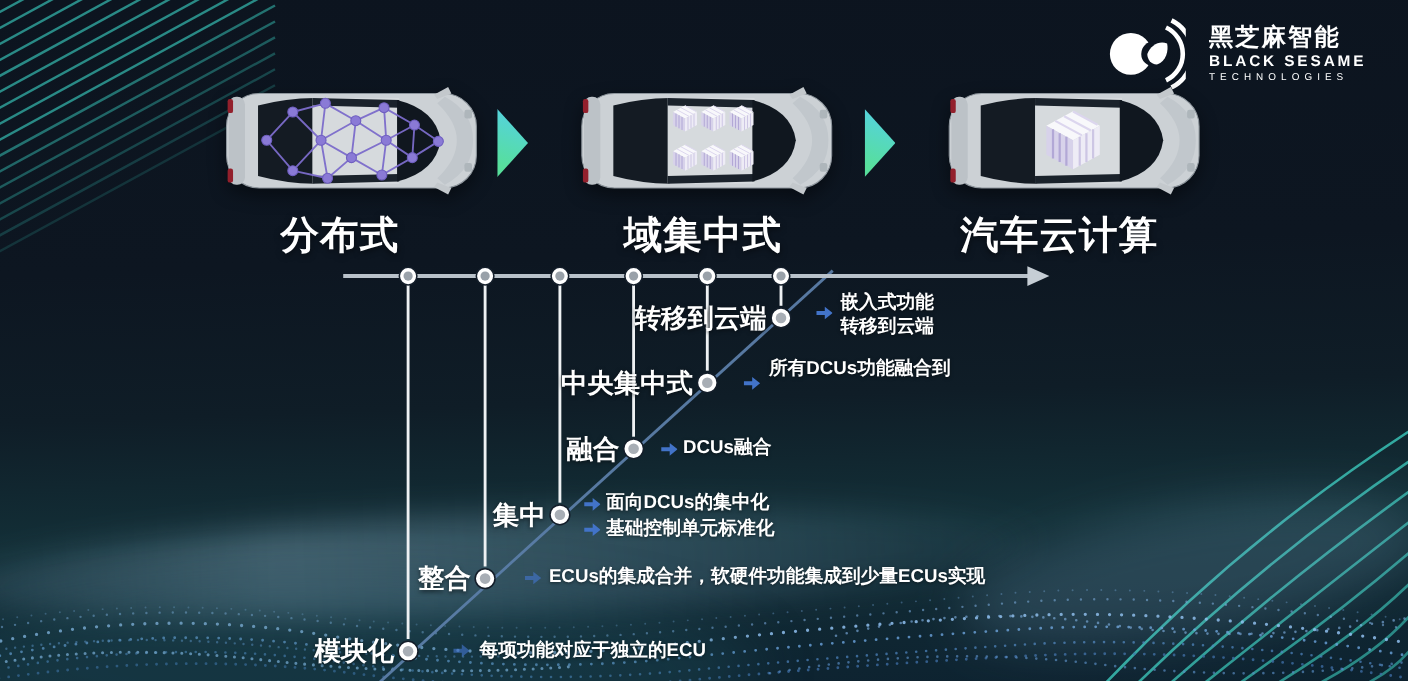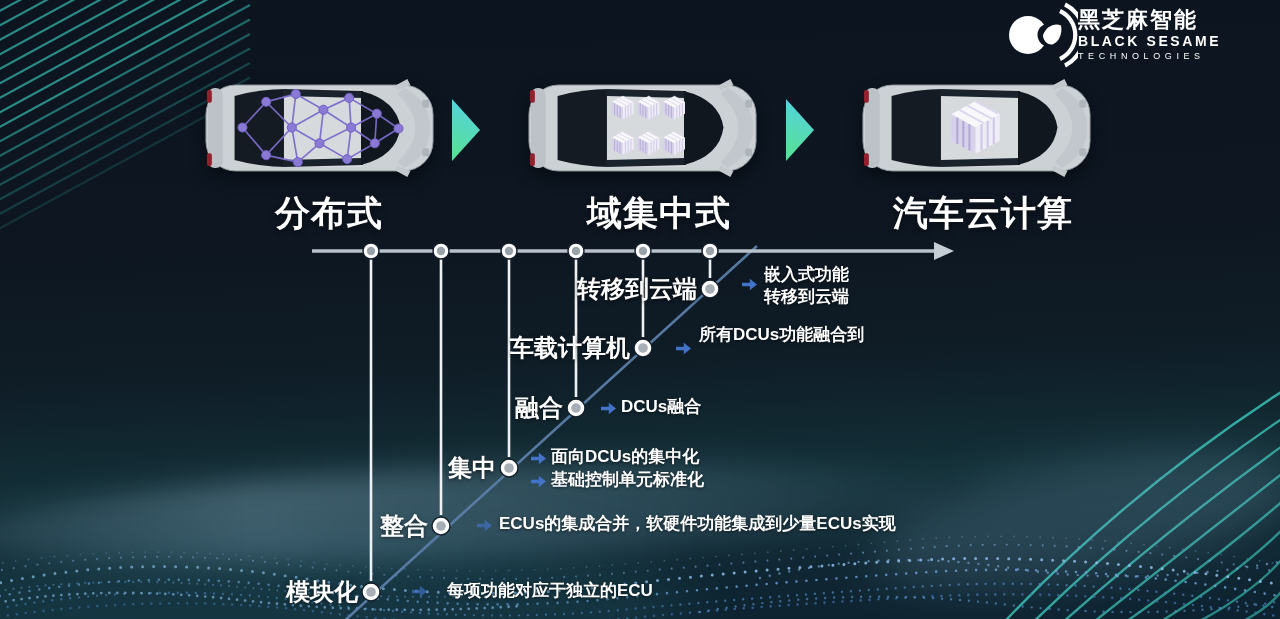--- a/index.html
+++ b/index.html
@@ -10,33 +10,33 @@
   }
   svg{display:block;}
   .bg-svg{position:absolute;left:0;top:0;width:1280px;height:619px;}
   .glow-a{position:absolute;left:-40px;top:468px;width:980px;height:92px;border-radius:50%;
     background:linear-gradient(90deg,rgba(125,165,195,.14),rgba(165,200,225,.32) 30%,rgba(140,180,210,.20) 68%,rgba(100,140,170,.06));
     filter:blur(14px);transform:rotate(-2.5deg);}
   .glow-b{position:absolute;left:870px;top:462px;width:430px;height:115px;border-radius:50%;
     background:rgba(130,175,205,.20);filter:blur(22px);transform:rotate(-10deg);}
   .glow-c{position:absolute;left:-70px;top:535px;width:760px;height:150px;border-radius:50%;
     background:rgba(34,86,100,.32);filter:blur(26px);}
-  .logo{position:absolute;left:1006px;top:2px;display:flex;align-items:center;gap:0;}
+  .logo{position:absolute;left:1006px;top:16px;display:flex;align-items:center;gap:21px;}
   .logo-text{display:flex;flex-direction:column;}
   .logo-cn{color:#fff;font-size:22px;font-weight:700;letter-spacing:2px;line-height:26px;}
   .logo-en1{color:#fff;font-size:14px;font-weight:700;letter-spacing:2.6px;line-height:17px;}
   .logo-en2{color:#fff;font-size:9px;font-weight:400;letter-spacing:4.6px;line-height:13px;}
   .car{position:absolute;width:237px;height:104px;filter:drop-shadow(0 6px 8px rgba(0,0,0,.45));}
   .car1{left:201px;top:76px;} .car2{left:524px;top:76px;} .car3{left:858px;top:76px;}
   .evo-arrow{position:absolute;width:28px;height:62px;
     background:linear-gradient(200deg,#55d3da 15%,#57df9b 85%);
     clip-path:polygon(0 0,100% 50%,0 100%);}
   .evo1{left:452px;top:99px;} .evo2{left:786px;top:99px;}
   .arch-label{position:absolute;transform:translateX(-50%);color:#fff;font-size:35px;font-weight:600;
-    letter-spacing:1px;white-space:nowrap;text-shadow:0 2px 6px rgba(0,0,0,.55);margin-left:20px;}
+    letter-spacing:1px;white-space:nowrap;text-shadow:0 2px 6px rgba(0,0,0,.55);}
   .diagram-svg{position:absolute;left:0;top:0;width:1280px;height:619px;}
   .stage-label{position:absolute;transform:translate(-100%,-50%);color:#fff;font-size:24px;font-weight:700;
     white-space:nowrap;text-shadow:0 1px 4px rgba(0,0,0,.6);}
   .note{position:absolute;color:#fff;font-size:17px;font-weight:700;line-height:22px;
     white-space:nowrap;text-shadow:0 1px 3px rgba(0,0,0,.55);}
   .note-arrow{position:absolute;width:15px;height:13px;background:#4273c8;
     clip-path:polygon(0 36%,52% 36%,52% 6%,100% 50%,52% 94%,52% 64%,0 64%);}
   .na-dim{opacity:.65;}
 </style>
 </head>
@@ -251,25 +251,25 @@
           <circle cx="710" cy="289" r="9" fill="#fff" stroke="#141e2a" stroke-width="1.4"></circle>
           <circle cx="710" cy="289" r="4.8" fill="#a8aeb5"></circle>
         </g>
     </g>
   </svg>
 
   <div class="stage-label" style="left:358px;top:592px;">模块化</div>
   <div class="stage-label" style="left:428px;top:526px;">整合</div>
   <div class="stage-label" style="left:496px;top:468px;">集中</div>
   <div class="stage-label" style="left:563px;top:408px;">融合</div>
-  <div class="stage-label" style="left:630px;top:348px;">车载计算机</div>
+  <div class="stage-label" style="left:630px;top:348px;">中央集中式</div>
   <div class="stage-label" style="left:697px;top:289px;">转移到云端</div>
 
   <span class="note-arrow na-dim" style="left:412px;top:585px;"></span>
-  <div class="note" style="left:447px;top:580px;">每项功能对应于独立的ECU</div>
+  <div class="note" style="left:436px;top:580px;">每项功能对应于独立的ECU</div>
 
   <span class="note-arrow na-dim" style="left:477px;top:519px;"></span>
   <div class="note" style="left:499px;top:513px;">ECUs的集成合并，软硬件功能集成到少量ECUs实现</div>
 
   <span class="note-arrow" style="left:531px;top:452px;"></span>
   <div class="note" style="left:551px;top:446px;">面向DCUs的集中化</div>
   <span class="note-arrow" style="left:531px;top:475px;"></span>
   <div class="note" style="left:551px;top:469px;">基础控制单元标准化</div>
 
   <span class="note-arrow" style="left:601px;top:402px;"></span>

